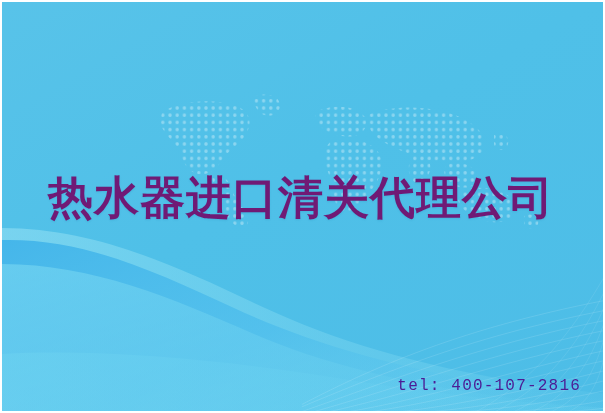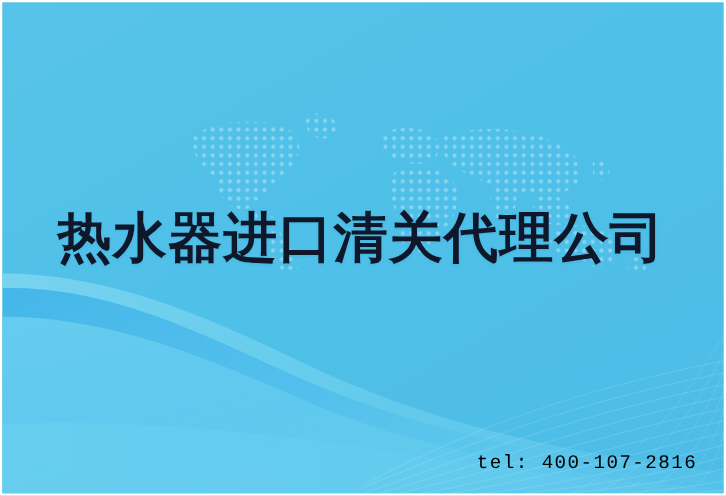--- a/index.html
+++ b/index.html
@@ -100,36 +100,36 @@
   }
 
   
   #headline {
     position: absolute;
     left: 46px;
     top: 172px;
     width: 520px;
     font-size: 45px;
     line-height: 1.05;
-    color: #0f172a;
+    color: #701a75;
     font-weight: 700;
     letter-spacing: 1px;
     white-space: nowrap;
     text-shadow: 0 1px 2px rgba(30,120,170,0.18);
   }
 
   
   #phone {
     position: absolute;
     right: 22px;
     bottom: 16px;
     font-family: "Liberation Mono", "DejaVu Sans Mono", monospace;
     font-size: 16px;
     letter-spacing: 1.2px;
-    color: #000000;
+    color: #4c1d95;
     white-space: nowrap;
   }
 </style>
 </head>
 <body>
 
 <div id="banner">
 
   <div class="layer bg-base"></div>
 

